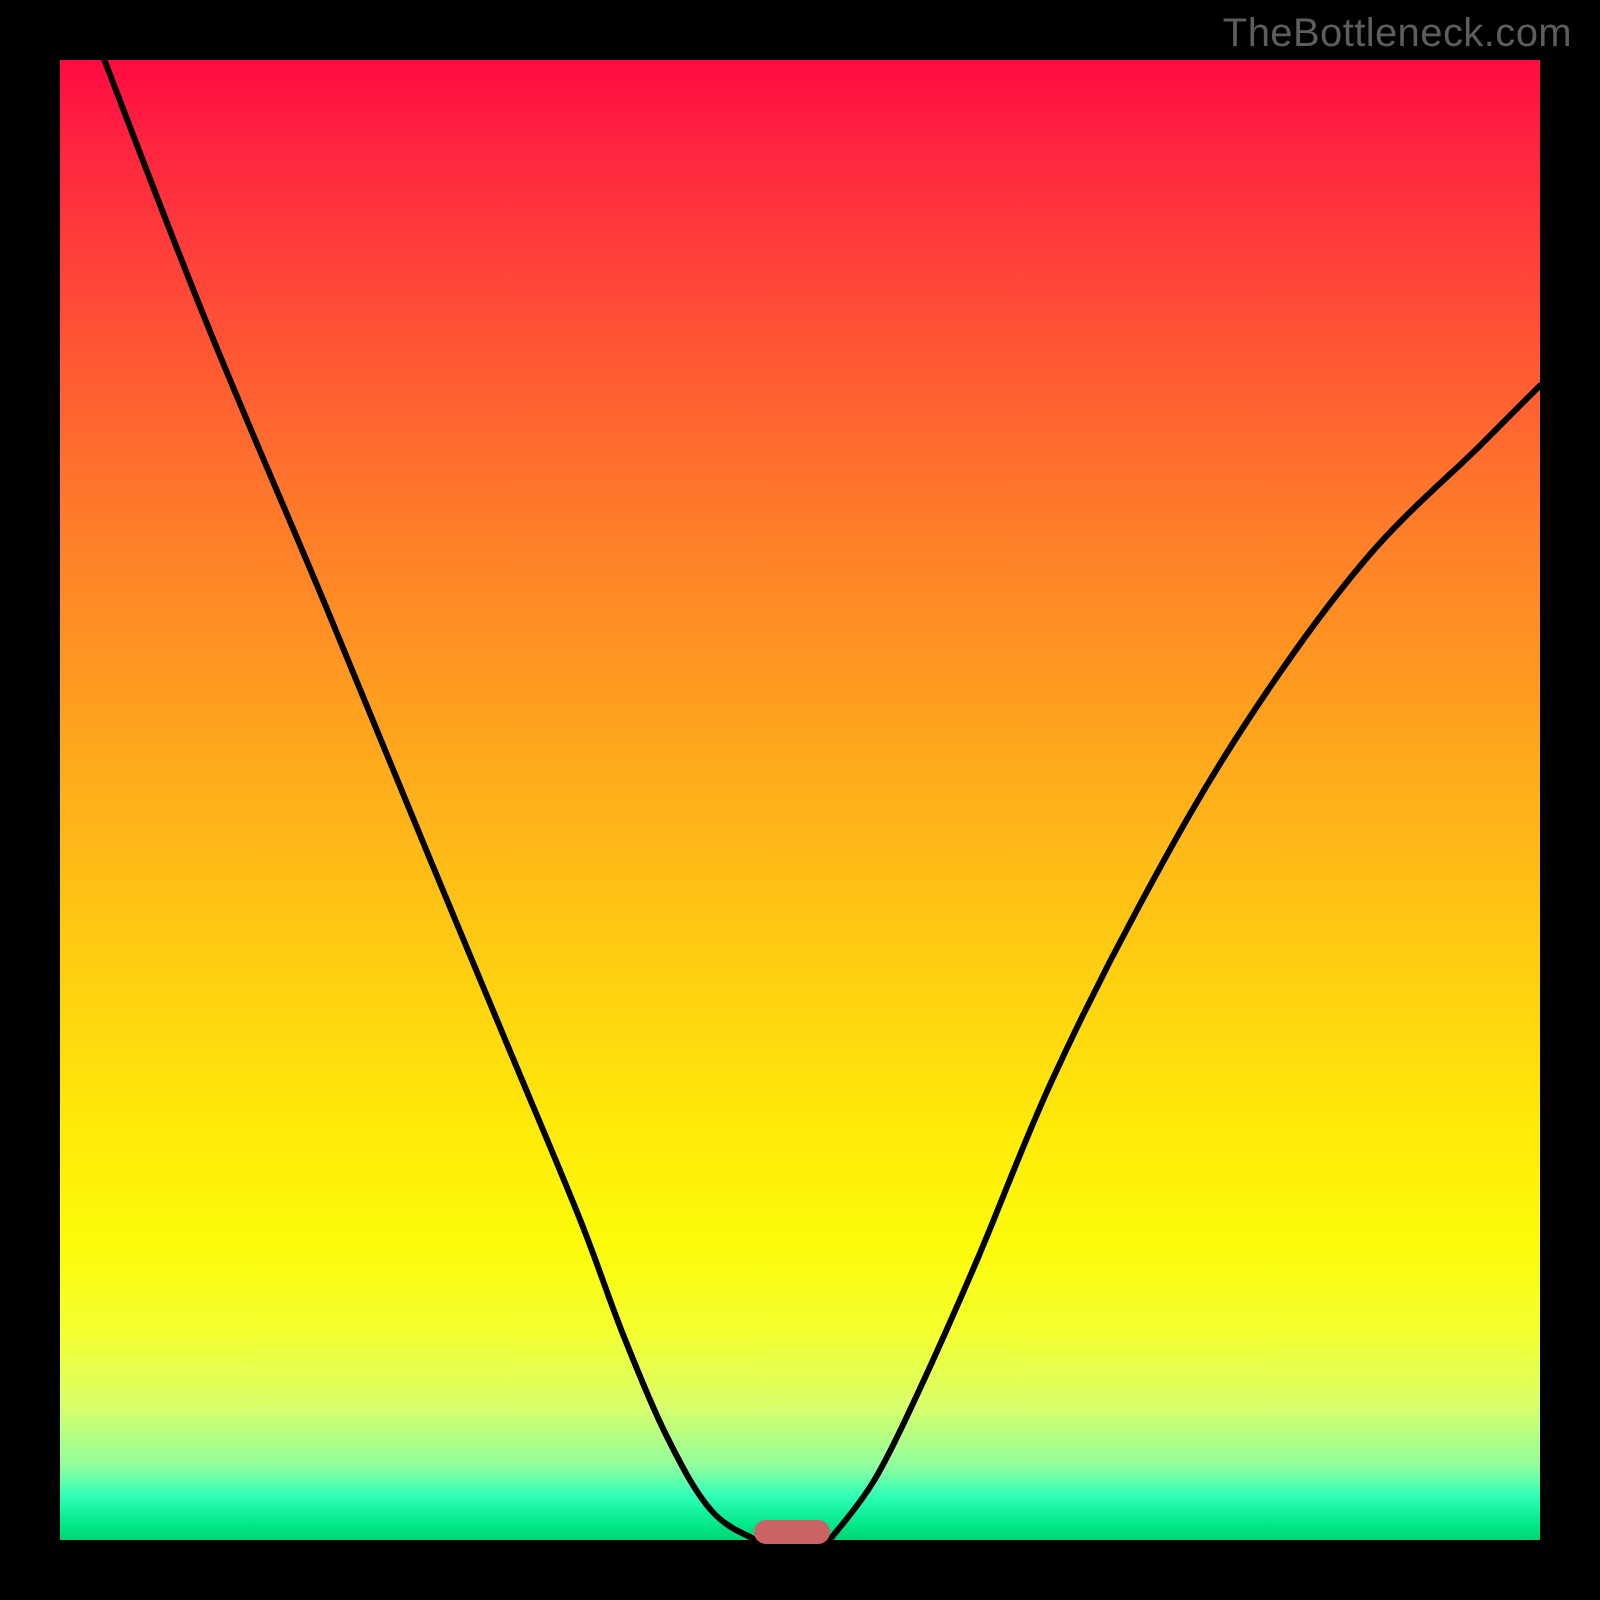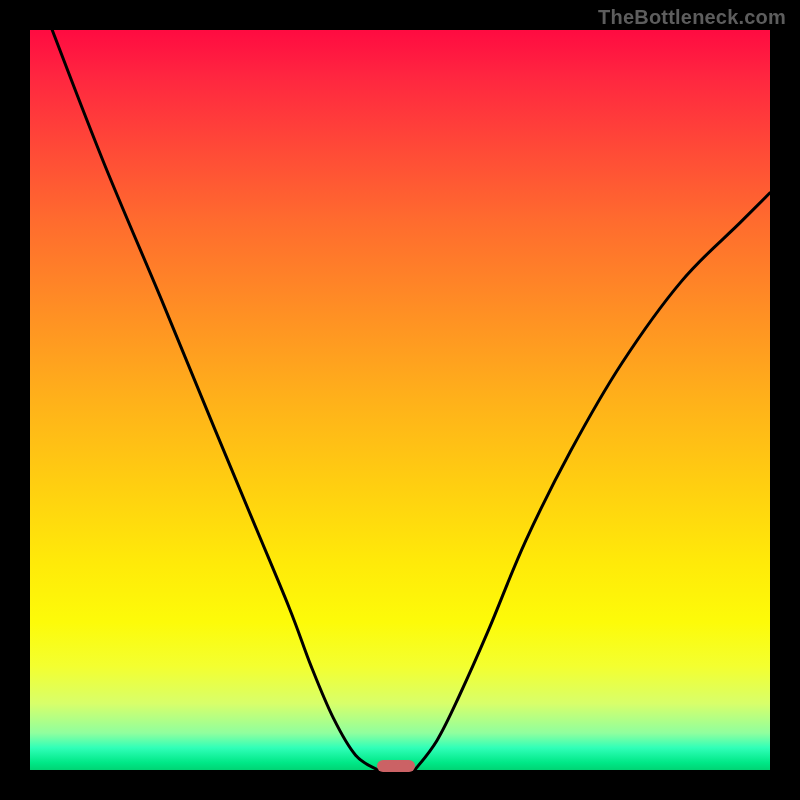--- a/index.html
+++ b/index.html
@@ -36,21 +36,21 @@
       #00e887 99%,
       #00d474 100%
     );
   }
   .watermark {
     position: absolute;
     top: 6px;
     right: 14px;
     color: #5d5d5d;
     font-size: 20px;
-    font-weight: 700;
+    font-weight: 400;
     letter-spacing: 0.2px;
   }
   svg.curve {
     position: absolute;
     left: 0;
     top: 0;
     width: 740px;
     height: 740px;
     overflow: visible;
   }

